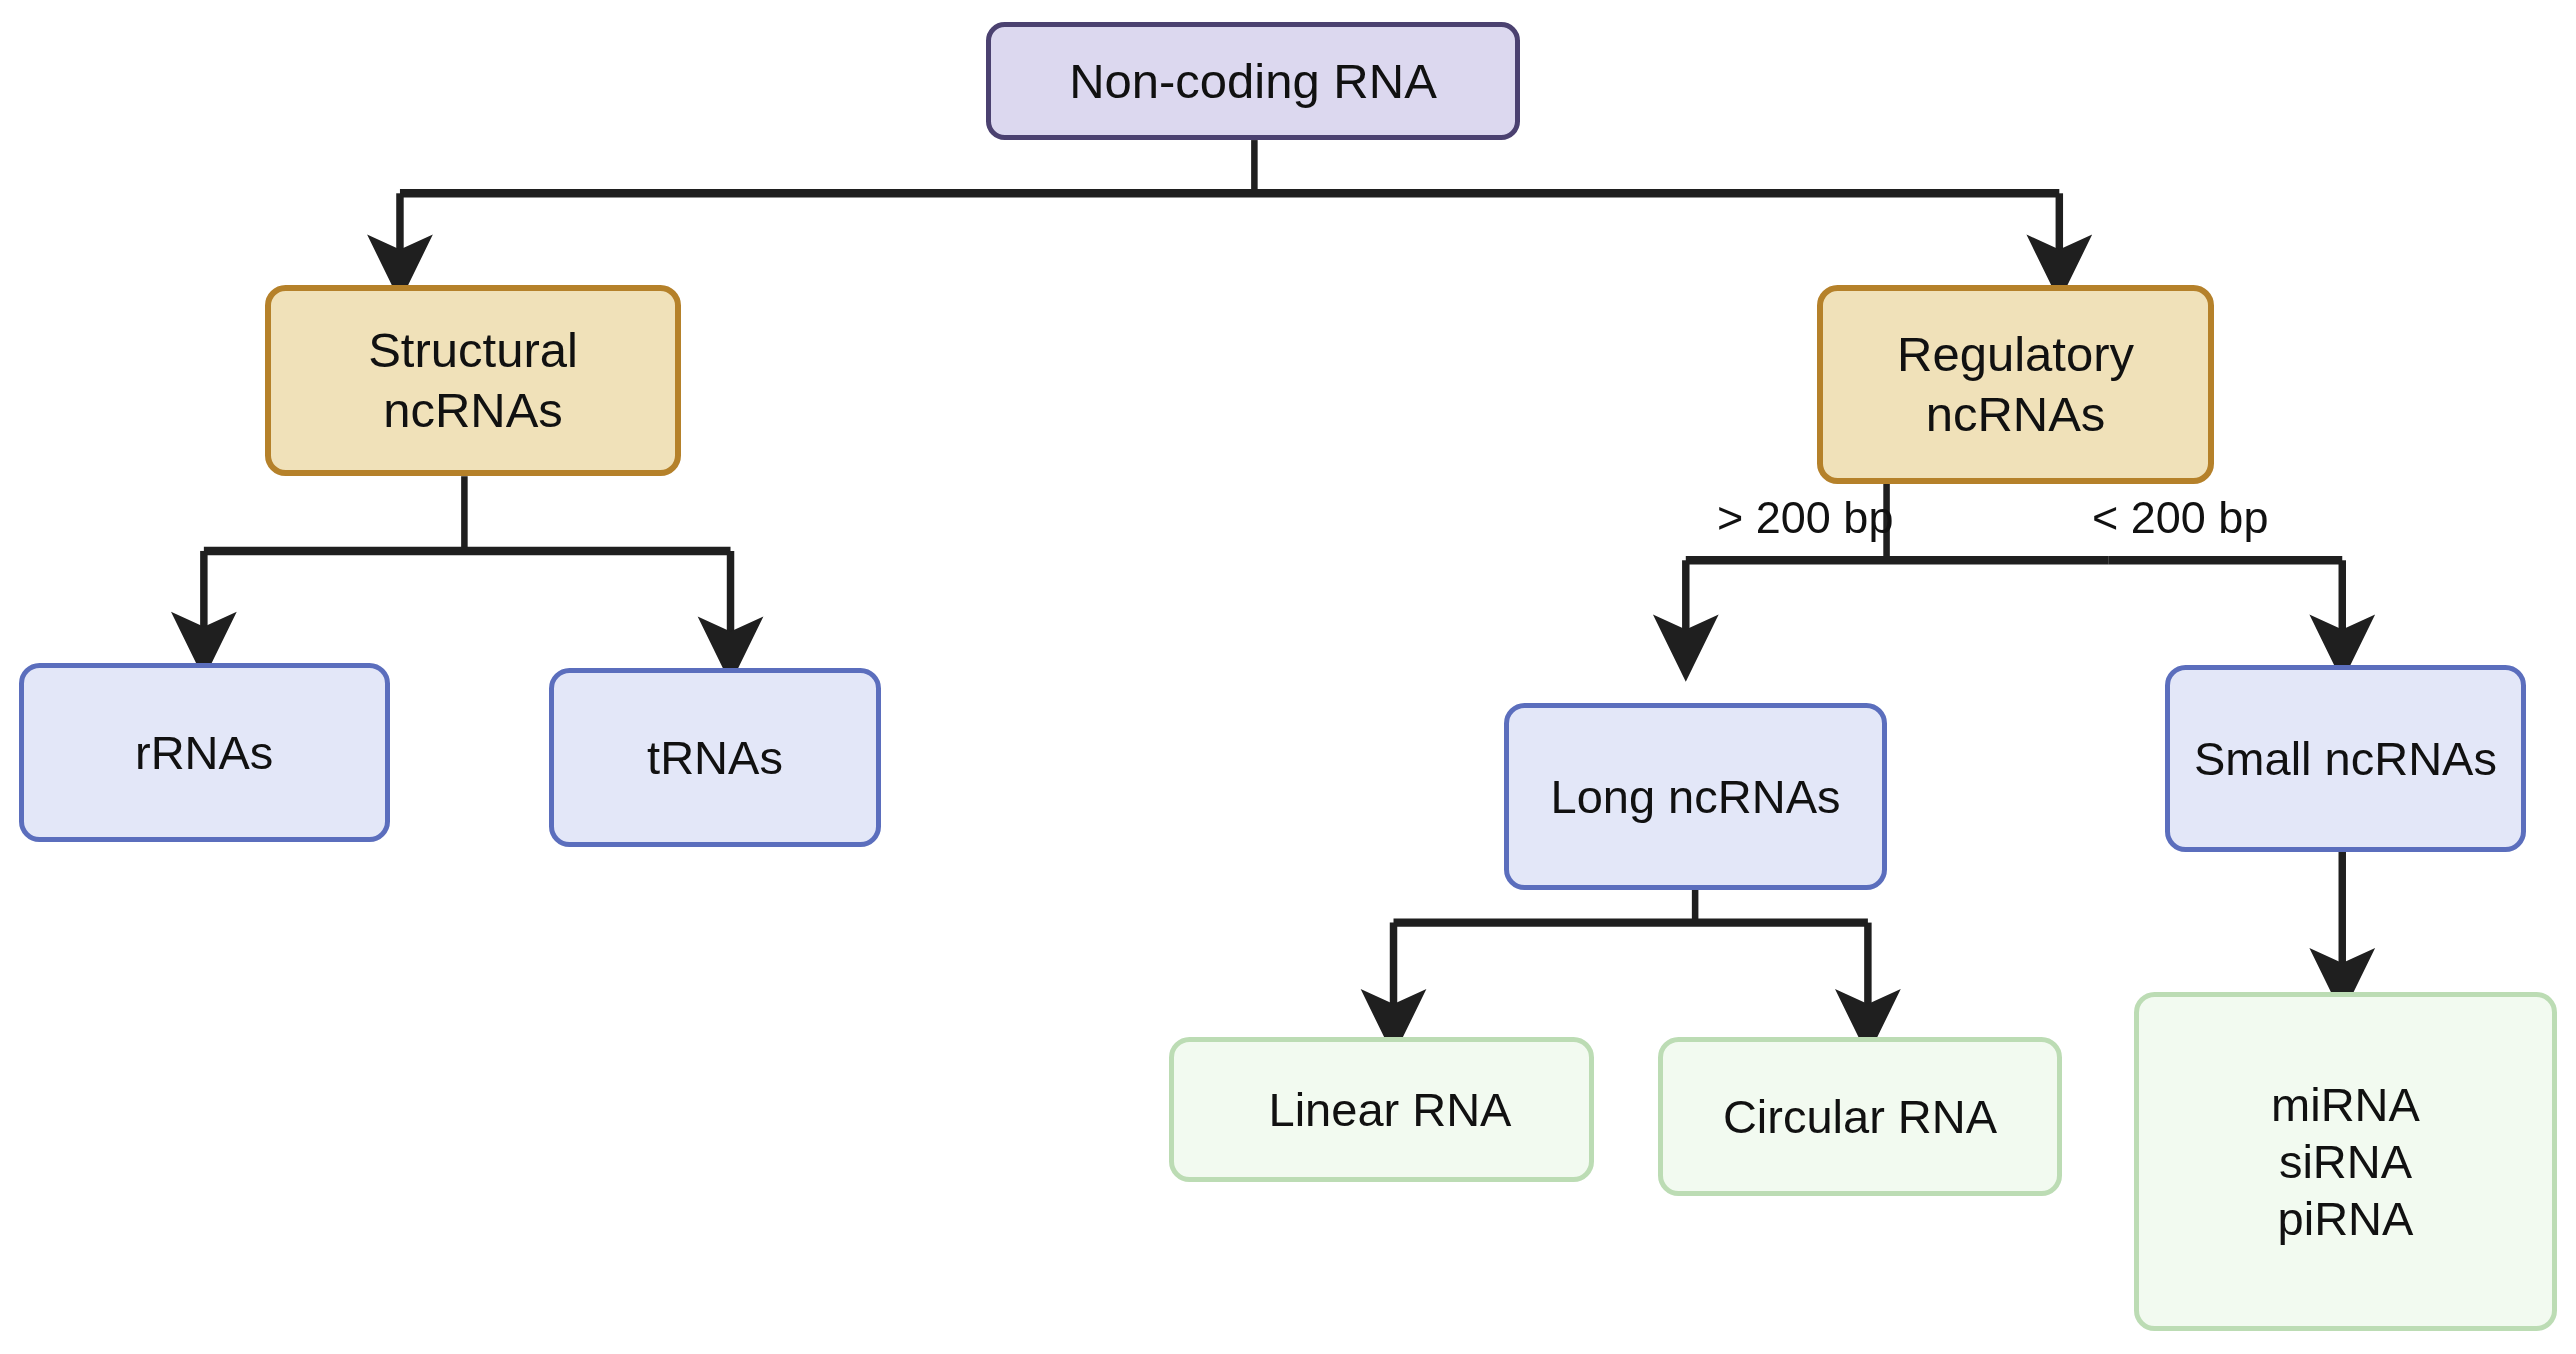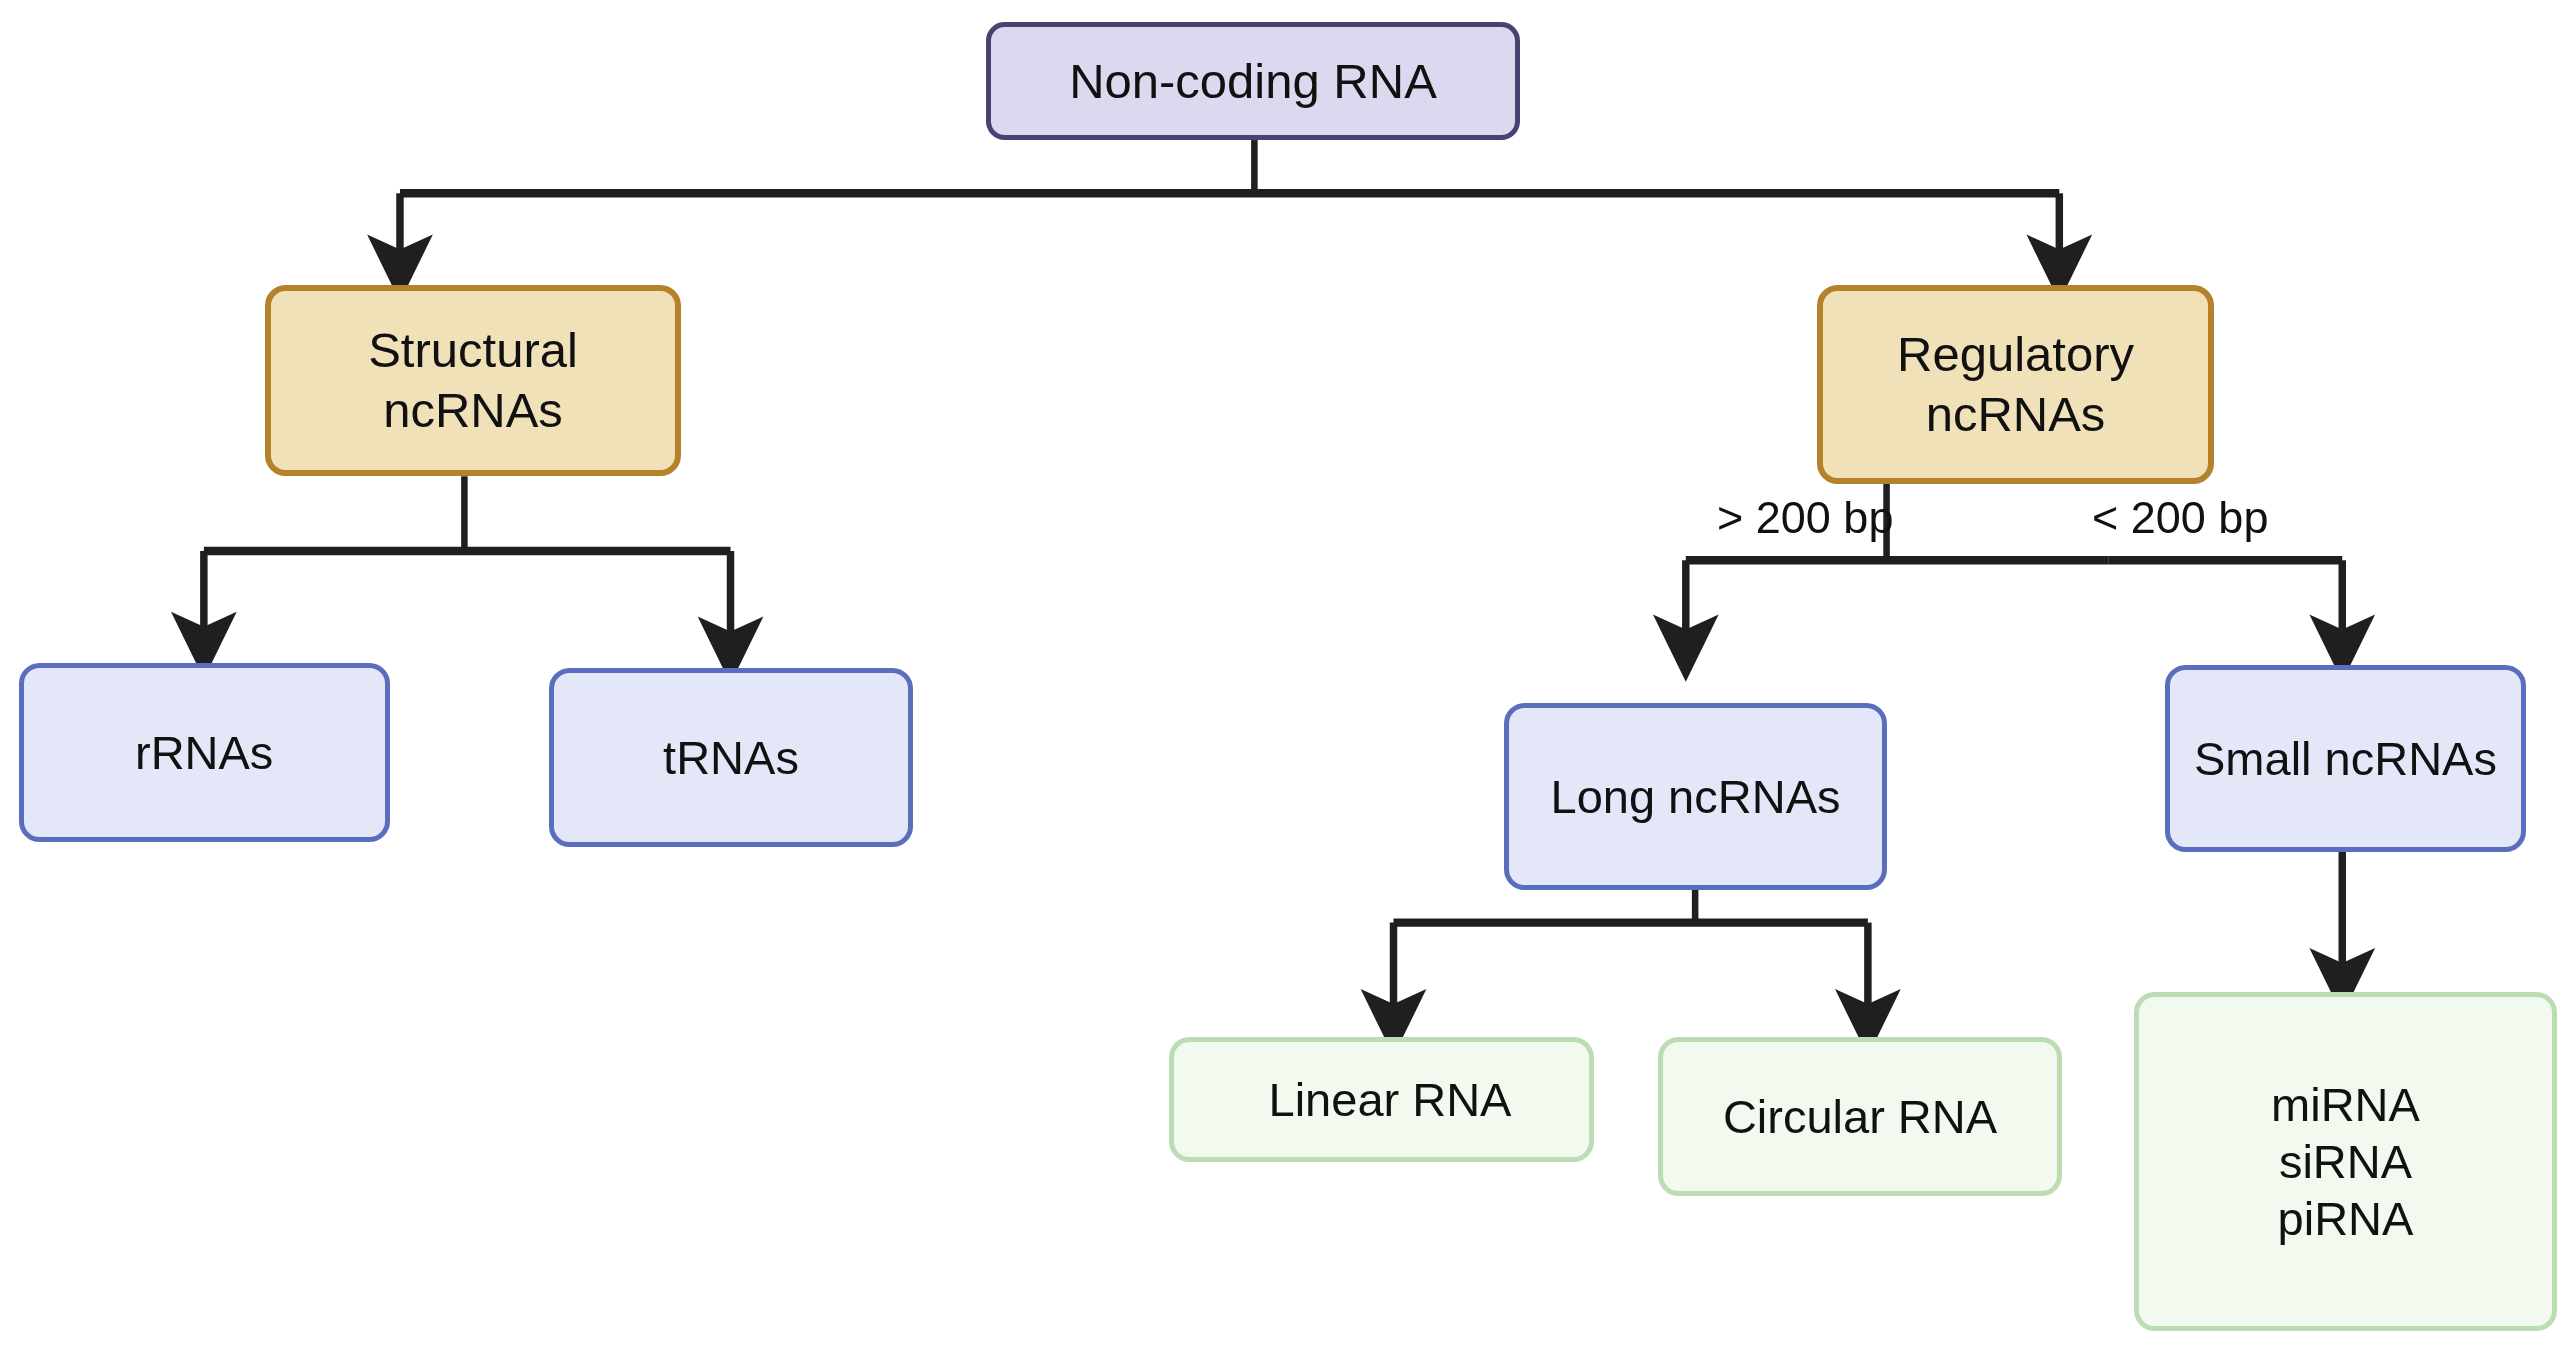--- a/index.html
+++ b/index.html
@@ -128,33 +128,33 @@
 ncRNAs</span>
   </div>
 
   <div class="edge-label" style="left:1717px; top:492px;">&gt; 200 bp</div>
   <div class="edge-label" style="left:2092px; top:492px;">&lt; 200 bp</div>
 
   <div class="node-box blue" style="left:18.7px; top:663px; width:371px; height:179px;">
     <span class="node-label">rRNAs</span>
   </div>
 
-  <div class="node-box blue" style="left:549px; top:668px; width:364px; height:179px;">
+  <div class="node-box blue" style="left:549px; top:668px; width:332px; height:179px;">
     <span class="node-label">tRNAs</span>
   </div>
 
   <div class="node-box blue" style="left:1504px; top:703px; width:383px; height:187px;text-align:center;">
     <span class="node-label">Long ncRNAs</span>
   </div>
 
   <div class="node-box blue" style="left:2165px; top:665px; width:361px; height:187px;">
     <span class="node-label">Small ncRNAs</span>
   </div>
 
-  <div class="node-box green" style="left:1169px; top:1037px; width:425px; height:125px;padding-left:17px;">
+  <div class="node-box green" style="left:1169px; top:1037px; width:425px; height:145px;padding-left:17px;">
     <span class="node-label">Linear RNA</span>
   </div>
 
   <div class="node-box green" style="left:1658px; top:1037px; width:404px; height:159px;">
     <span class="node-label">Circular RNA</span>
   </div>
 
   <div class="node-box green" style="left:2134px; top:992px; width:423px; height:339px;">
     <span class="node-label">miRNA
 siRNA

